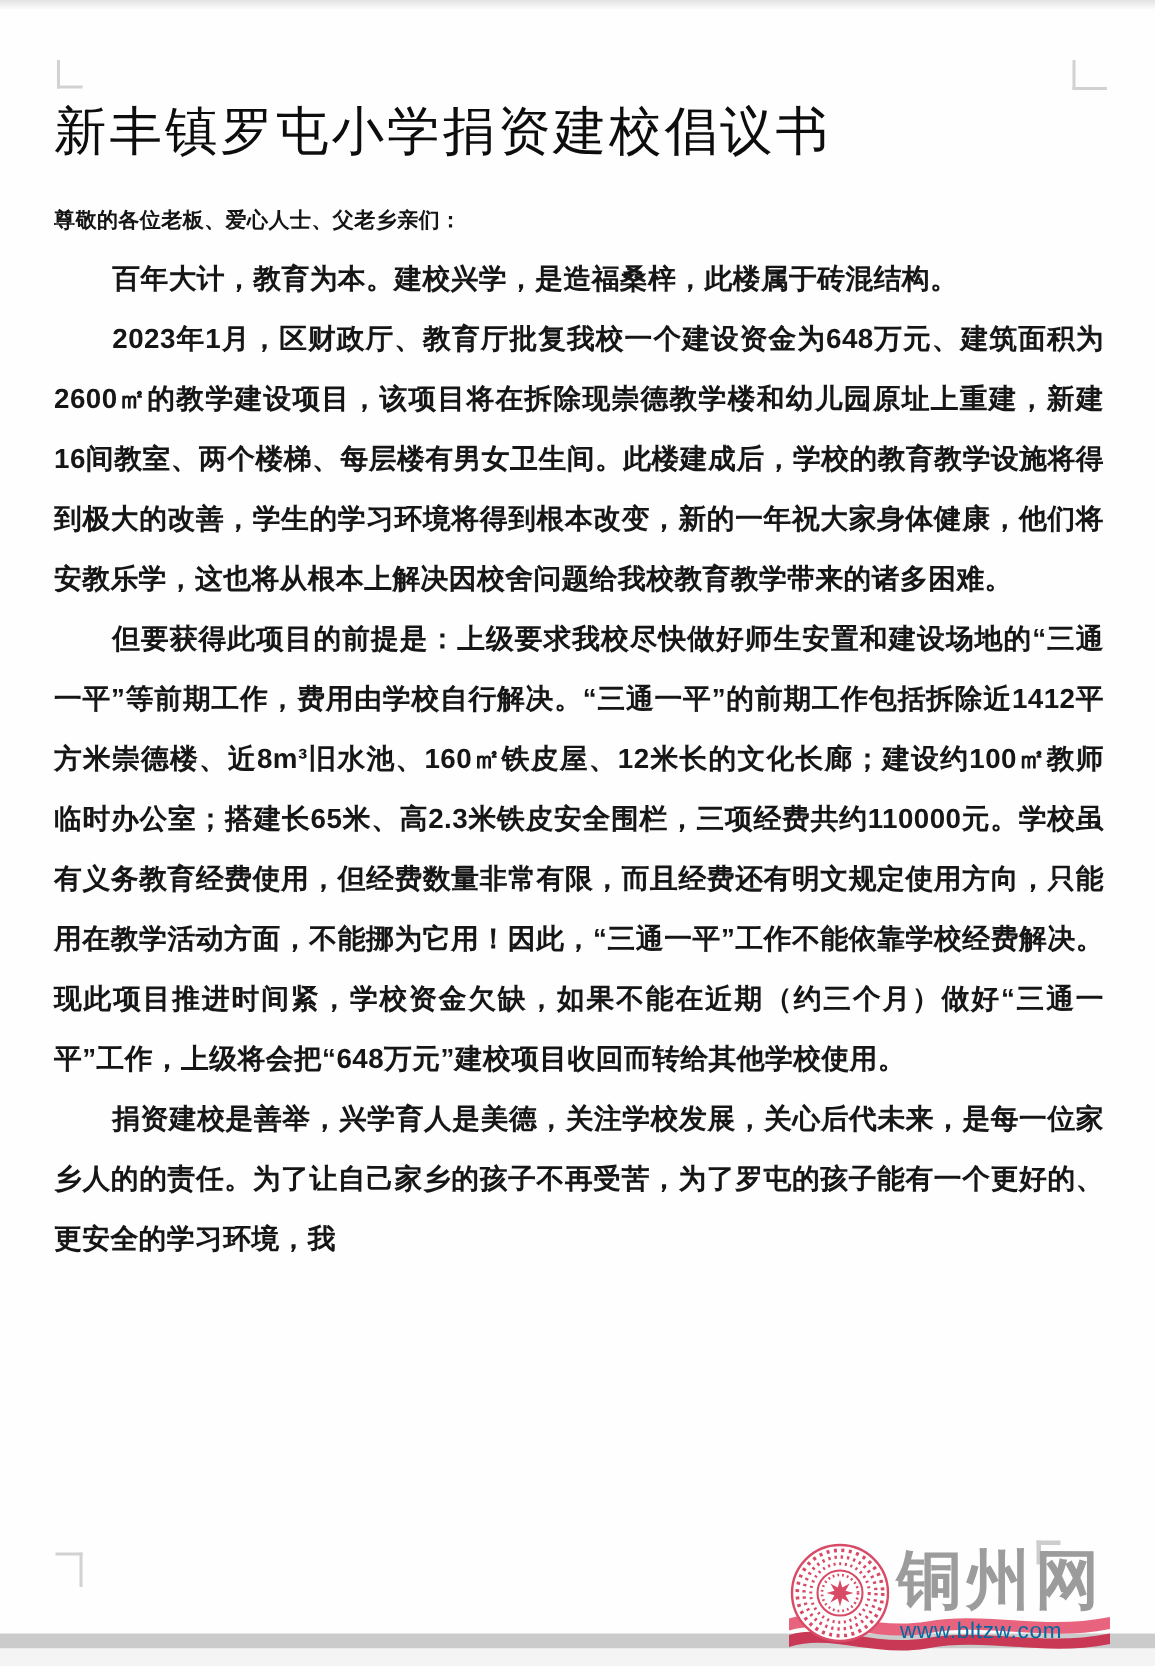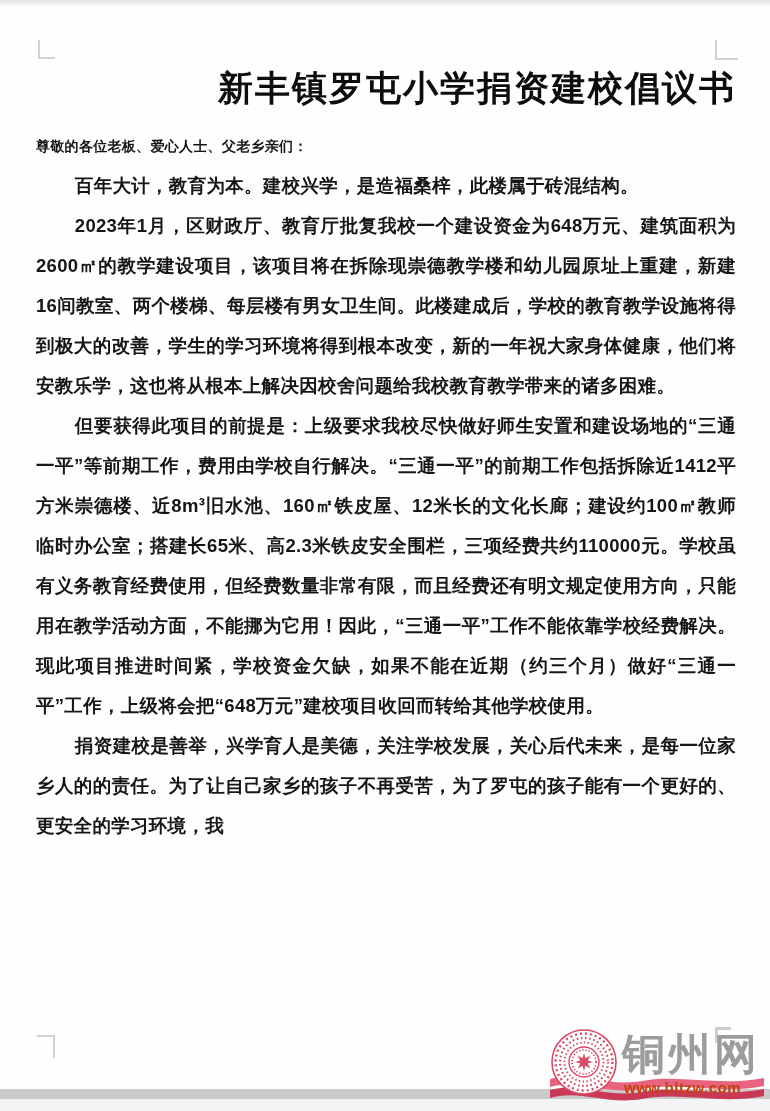--- a/index.html
+++ b/index.html
@@ -19,57 +19,57 @@
   .crop-tl{left:38px;top:40px;width:15px;height:17px;
     border-left:2px solid #d2d2d2;border-bottom:2px solid #d2d2d2;}
   .crop-tr{left:715px;top:40px;width:21px;height:18px;
     border-left:2px solid #d2d2d2;border-bottom:2px solid #d2d2d2;}
   .crop-bl{left:37px;top:1035px;width:16px;height:21px;
     border-top:2px solid #d2d2d2;border-right:2px solid #d2d2d2;}
 
   .doc{position:absolute;left:36px;top:64px;width:700px;color:#151515;}
   .doc-title{
     margin:0 0 14px 0;
-    font-size:35px;line-height:48px;font-weight:700;
-    letter-spacing:2px;text-align:right;color:#0d0d0d;
+    font-size:35px;line-height:48px;font-weight:400;
+    letter-spacing:2px;text-align:left;color:#0d0d0d;
   }
   .salutation{
     margin:0;font-size:14px;line-height:40px;font-weight:700;
     letter-spacing:0.3px;
   }
   .para{
     margin:0;font-size:18.5px;line-height:40px;font-weight:600;
     letter-spacing:0.3px;text-indent:2.1em;text-align:justify;
     color:#161616;
   }
   .page-strip{
     position:absolute;left:0;top:1089px;width:770px;height:10px;
     background:#cbcbcb;
   }
   .below-strip{
     position:absolute;left:0;top:1099px;width:770px;height:12px;
     background:#f4f4f4;
   }
 
   
-  .watermark{position:absolute;left:550px;top:1028px;width:214px;height:80px;}
+  .watermark{position:absolute;left:526px;top:1028px;width:214px;height:80px;}
   .wm-svg{position:absolute;left:0;top:0;}
   .wm-name{
     position:absolute;left:72px;top:1px;width:142px;
     font-size:43px;line-height:50px;font-weight:800;
     color:#9c9c9c;letter-spacing:3px;white-space:nowrap;
   }
   .wm-bracket{
     position:absolute;left:165px;top:-1px;width:13px;height:13px;
     border-top:3px solid #cdcdcd;border-left:3px solid #cdcdcd;
   }
   .wm-url{
     position:absolute;left:74px;top:51px;width:140px;
-    font-size:15px;line-height:18px;font-weight:700;
-    color:#c2410c;letter-spacing:0.5px;white-space:nowrap;
+    font-size:15px;line-height:18px;font-weight:400;
+    color:#0369a1;letter-spacing:0.5px;white-space:nowrap;
   }
 </style>
 </head>
 <body>
 
 <div class="screen">
   <div class="top-edge"></div>
 
   <div class="crop crop-tl"></div>
   <div class="crop crop-tr"></div>

